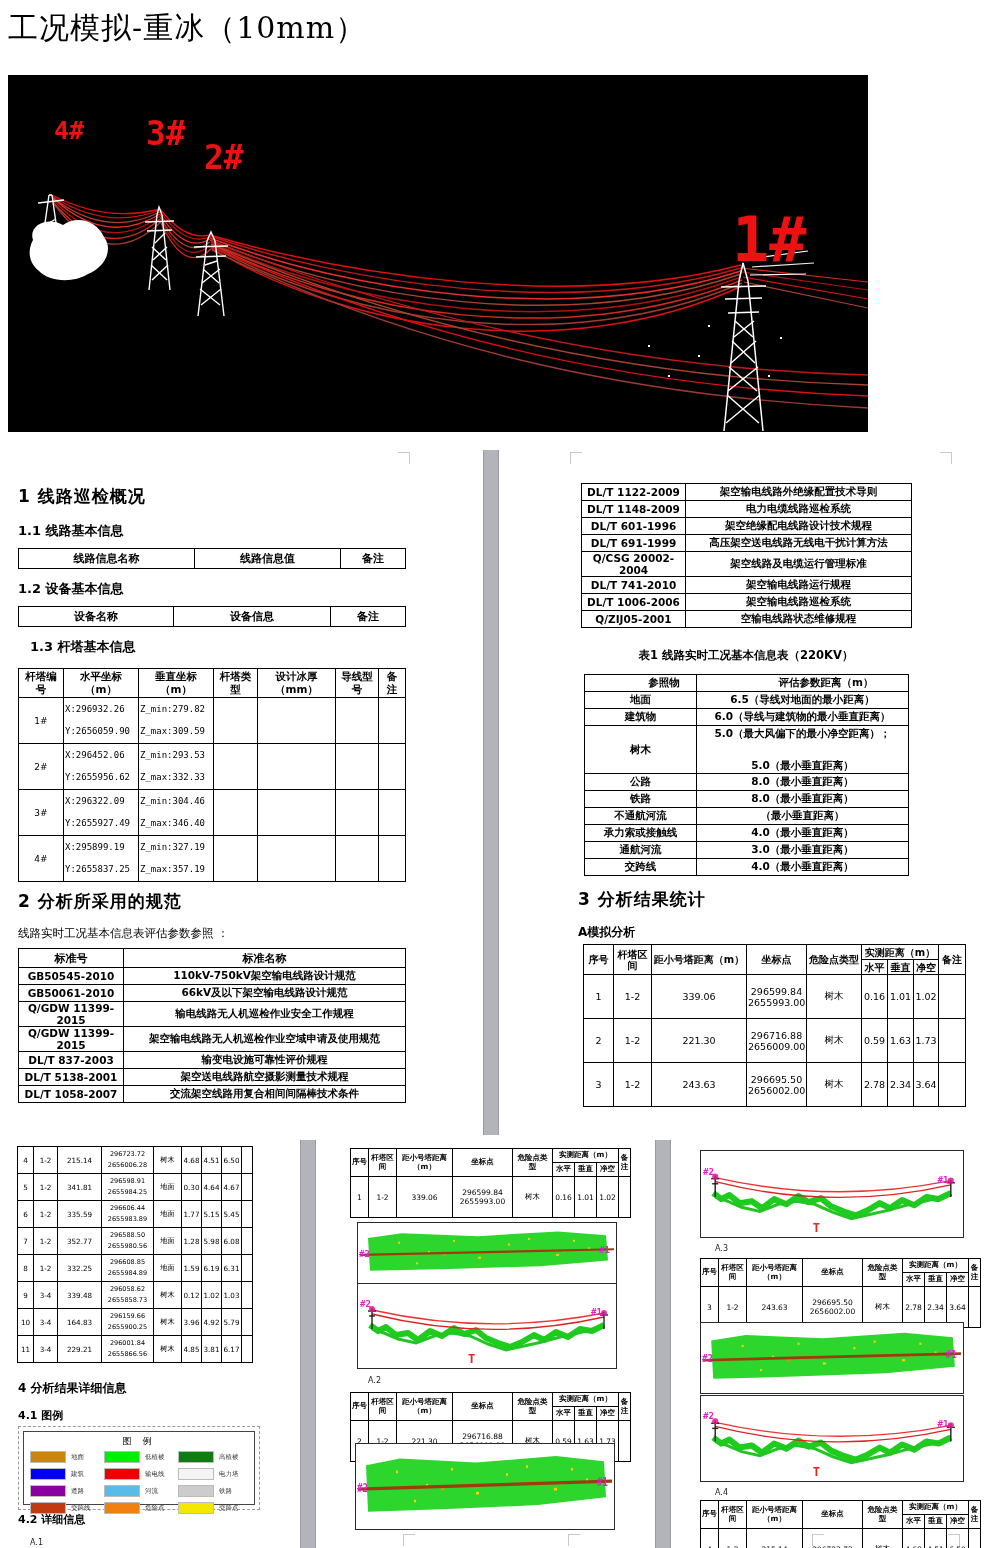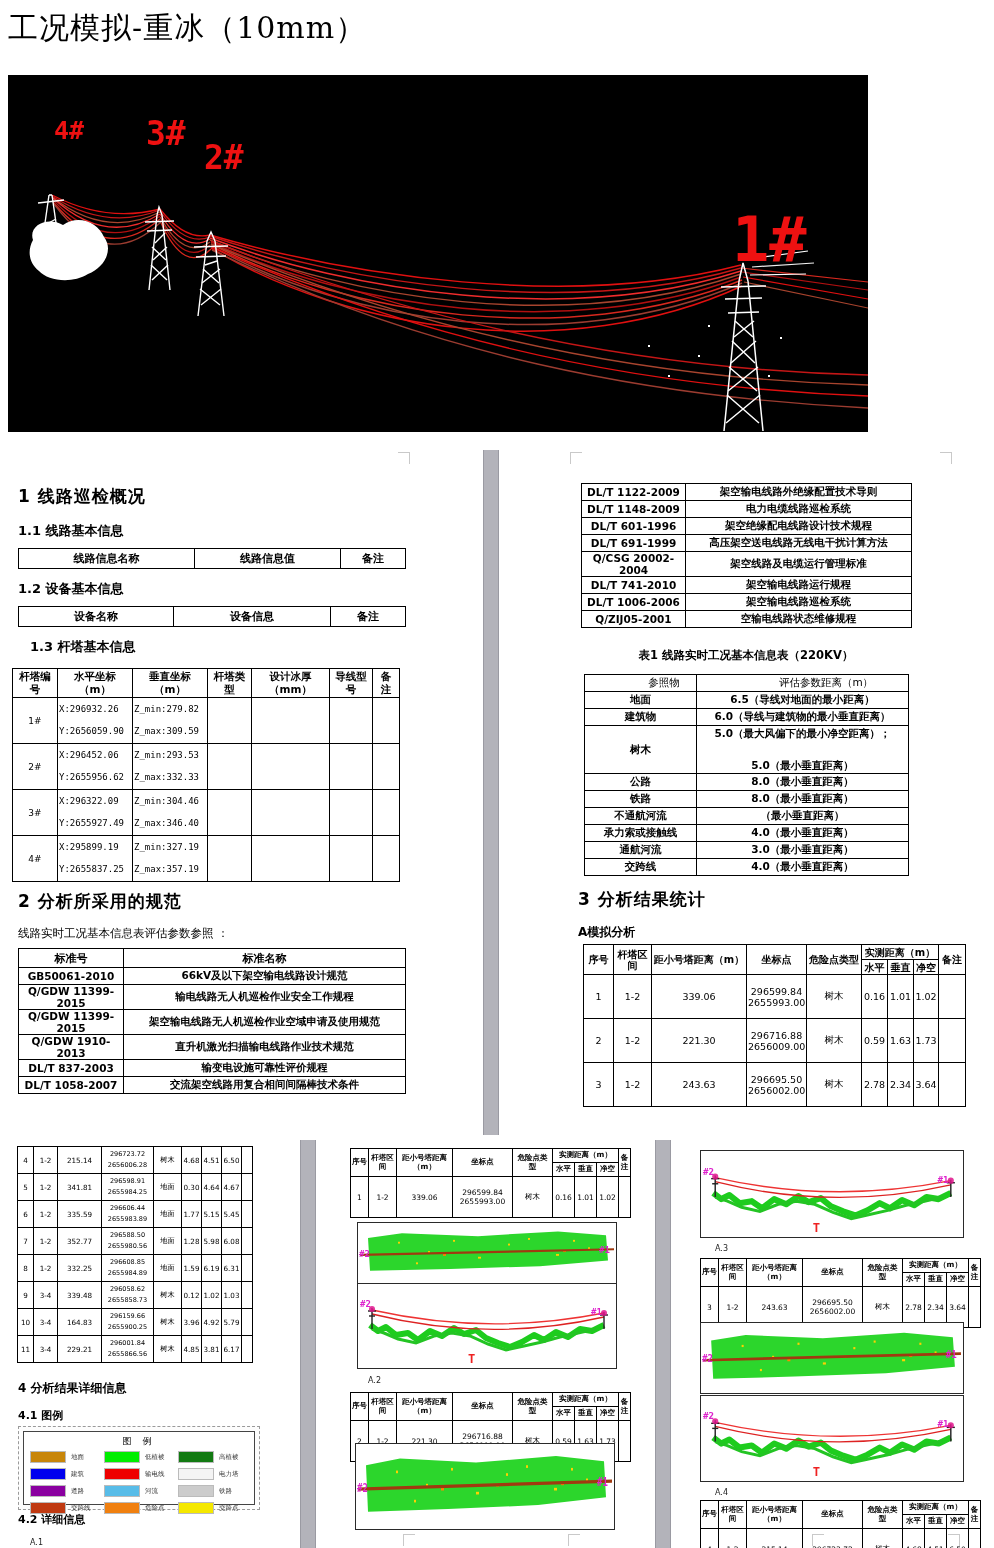--- a/index.html
+++ b/index.html
@@ -25,21 +25,21 @@
   .t-tower td:nth-child(2),.t-tower td:nth-child(3){
       text-align:left;font-family:"DejaVu Sans Mono","Liberation Mono",monospace;line-height:2.4;}
   
   .t-std{width:387px;}
   .t-std th{font-size:11px;font-weight:bold;height:18px;}
   .t-std td{font-size:10.5px;font-weight:bold;height:16px;}
   .t-std2{width:330px;}
   .t-std2 td{font-size:10.5px;font-weight:bold;height:16px;}
   
   .t-ref{width:324px;}
-  .t-ref th{font-size:10.5px;font-weight:normal;height:16px;padding-left:48px;}
+  .t-ref th{font-size:10.5px;font-weight:bold;height:16px;padding-left:48px;}
   .t-ref td{font-size:10.5px;font-weight:bold;height:16px;line-height:1.5;}
   
   .t-analysis{width:382px;}
   .t-analysis th{font-size:10px;font-weight:bold;height:14px;line-height:1.1;}
   .t-analysis td{font-size:9.5px;height:43px;}
   .t-detail{width:280px;}
   .t-detail th{font-size:7.5px;font-weight:bold;height:13px;line-height:1.1;}
   .t-detail td{font-size:7.5px;height:40px;}
   .t-cont{width:235px;}
   .t-cont td{font-size:7.2px;height:26px;}
@@ -227,21 +227,21 @@
     </colgroup>
   <thead>
       <tr>
     <th>设备名称</th>
     <th>设备信息</th>
     <th>备注</th>
   </tr>
     </thead>
 </table>
 <div class="abs h2" style="left:18px;top:638px;margin-left:12px;">1.3 杆塔基本信息</div>
-<table class="abs t-tower" style="left:12px;top:668px;padding-left:46px;">
+<table class="abs t-tower" style="left:18px;top:668px;padding-left:46px;">
   <colgroup>
       <col style="width:45px">
       <col style="width:75px">
       <col style="width:75px">
       <col style="width:44px">
       <col style="width:78px">
       <col style="width:43px">
       <col style="width:27px">
     </colgroup>
   <thead>
@@ -317,38 +317,42 @@
       <col style="width:282px">
     </colgroup>
   <thead>
       <tr>
     <th>标准号</th>
     <th>标准名称</th>
   </tr>
     </thead>
   <tbody>
       <tr>
+        <td>GB50545-2010</td>
+        <td>110kV-750kV架空输电线路设计规范</td>
+      </tr>
+      <tr>
         <td>GB50061-2010</td>
         <td>66kV及以下架空输电线路设计规范</td>
       </tr>
       <tr>
         <td>Q/GDW 11399-2015</td>
         <td>输电线路无人机巡检作业安全工作规程</td>
       </tr>
       <tr>
         <td>Q/GDW 11399-2015</td>
         <td>架空输电线路无人机巡检作业空域申请及使用规范</td>
       </tr>
       <tr>
-        <td>Q/GDW 1910-2013</td>
-        <td>直升机激光扫描输电线路作业技术规范</td>
-      </tr>
-      <tr>
         <td>DL/T 837-2003</td>
         <td>输变电设施可靠性评价规程</td>
+      </tr>
+      <tr>
+        <td>DL/T 5138-2001</td>
+        <td>架空送电线路航空摄影测量技术规程</td>
       </tr>
       <tr>
         <td>DL/T 1058-2007</td>
         <td>交流架空线路用复合相间间隔棒技术条件</td>
       </tr>
     </tbody>
 </table>
 
 <table class="abs t-std2" style="left:581px;top:483px;">
   <colgroup>

